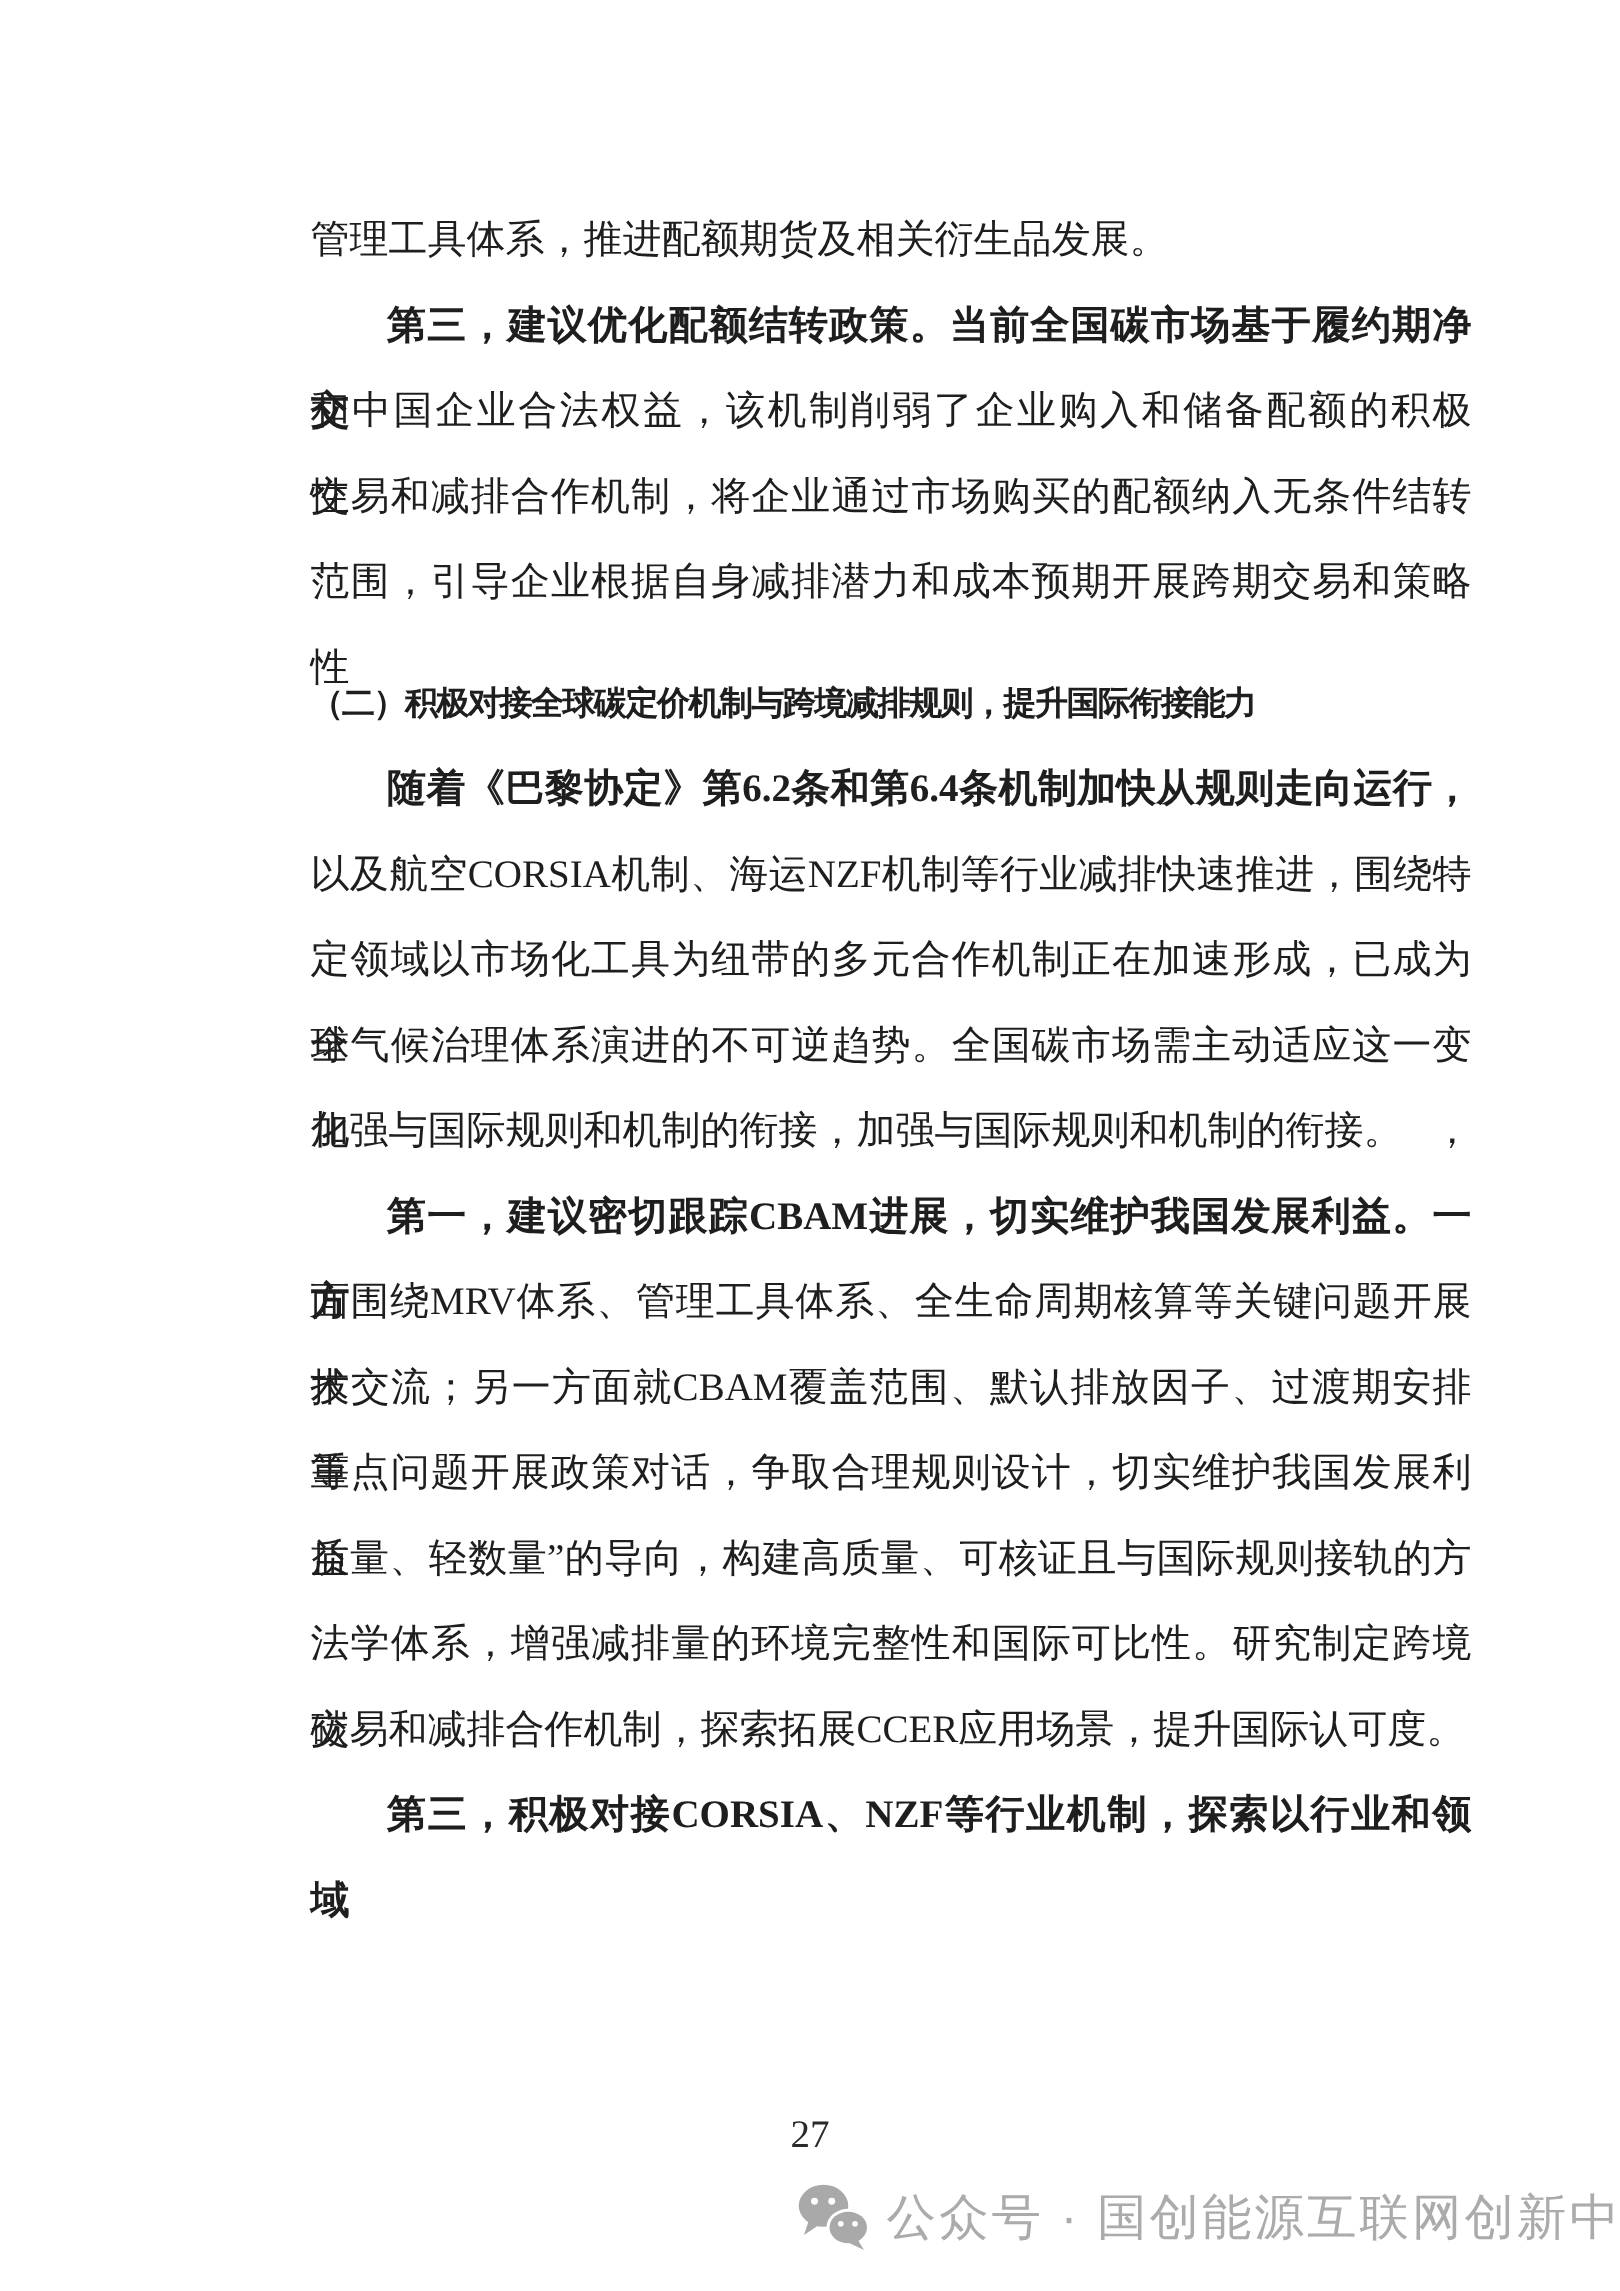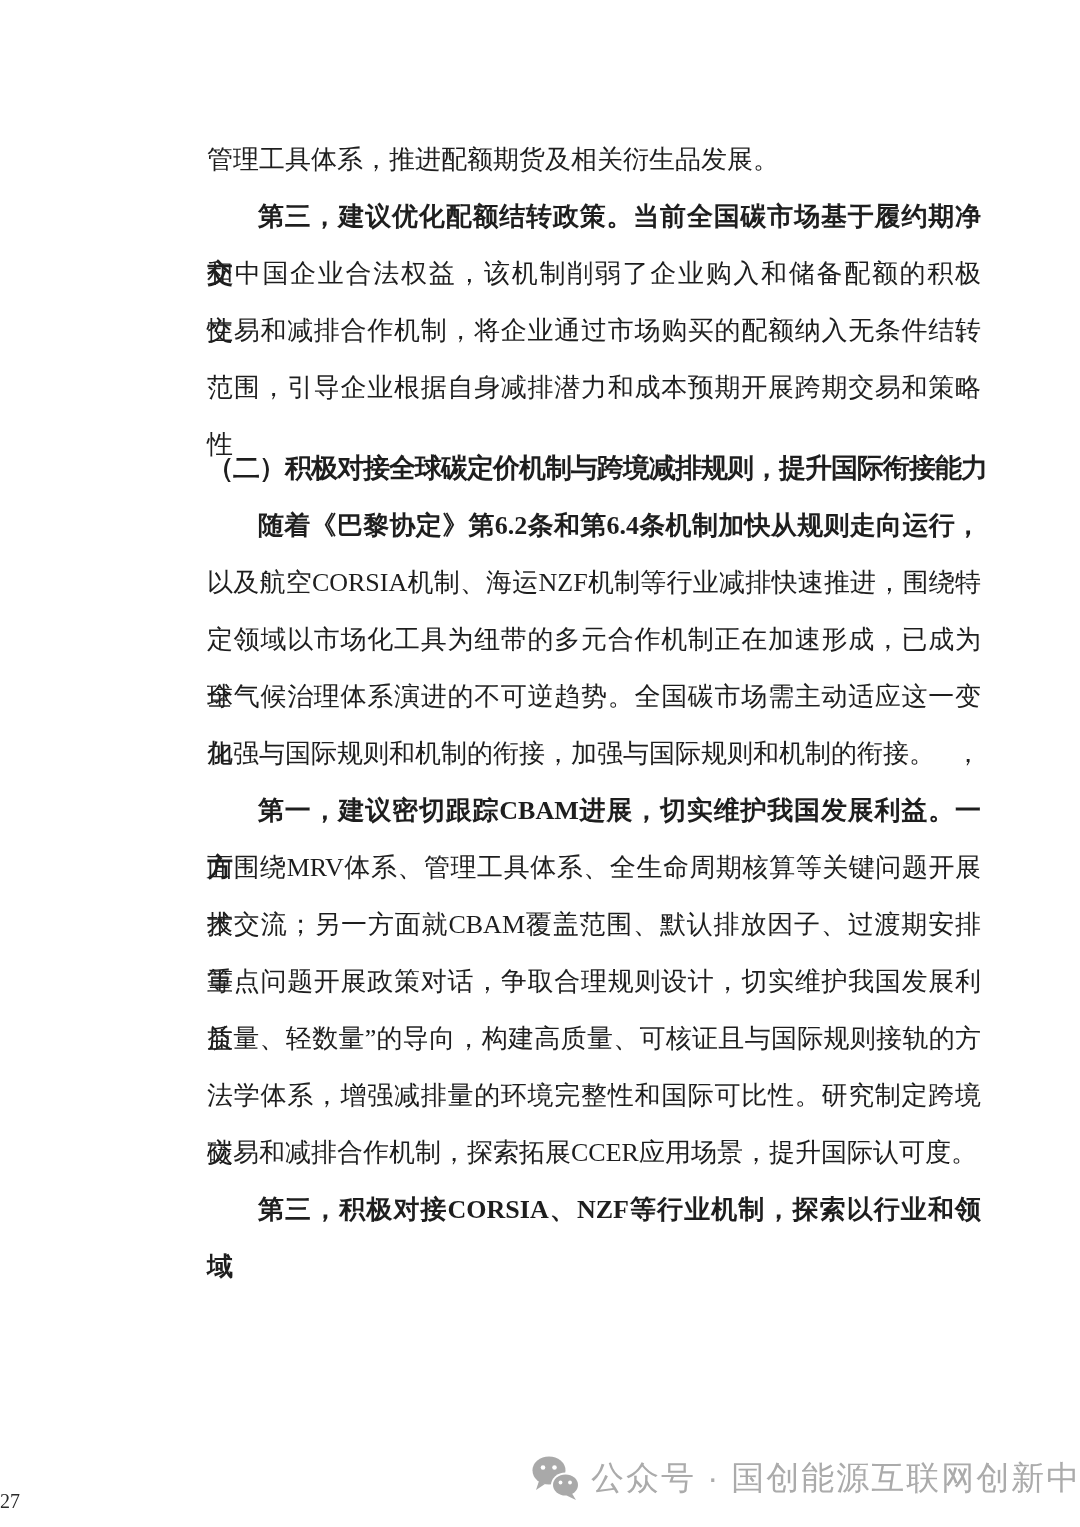--- a/index.html
+++ b/index.html
@@ -38,30 +38,31 @@
     text-align-last: justify;
     text-justify: inter-character;
   }
   .line.indent {
     text-indent: 51px;
     font-weight: bold;
   }
   .line.heading {
     margin-top: 24px;
     font-weight: bold;
-    font-size: 27px;
+    font-size: 22px;
     letter-spacing: -1px;
     white-space: nowrap;
   }
   .page-number {
     position: absolute;
     left: 0;
-    top: 1490px;
+    top: 1408px;
     width: 1080px;
-    font-size: 20px;
+    text-align: center;
+    font-size: 26px;
     color: #2a2a2a;
   }
   .footer {
     position: absolute;
     left: 531px;
     top: 1455px;
     display: flex;
     align-items: center;
     gap: 10px;
   }

